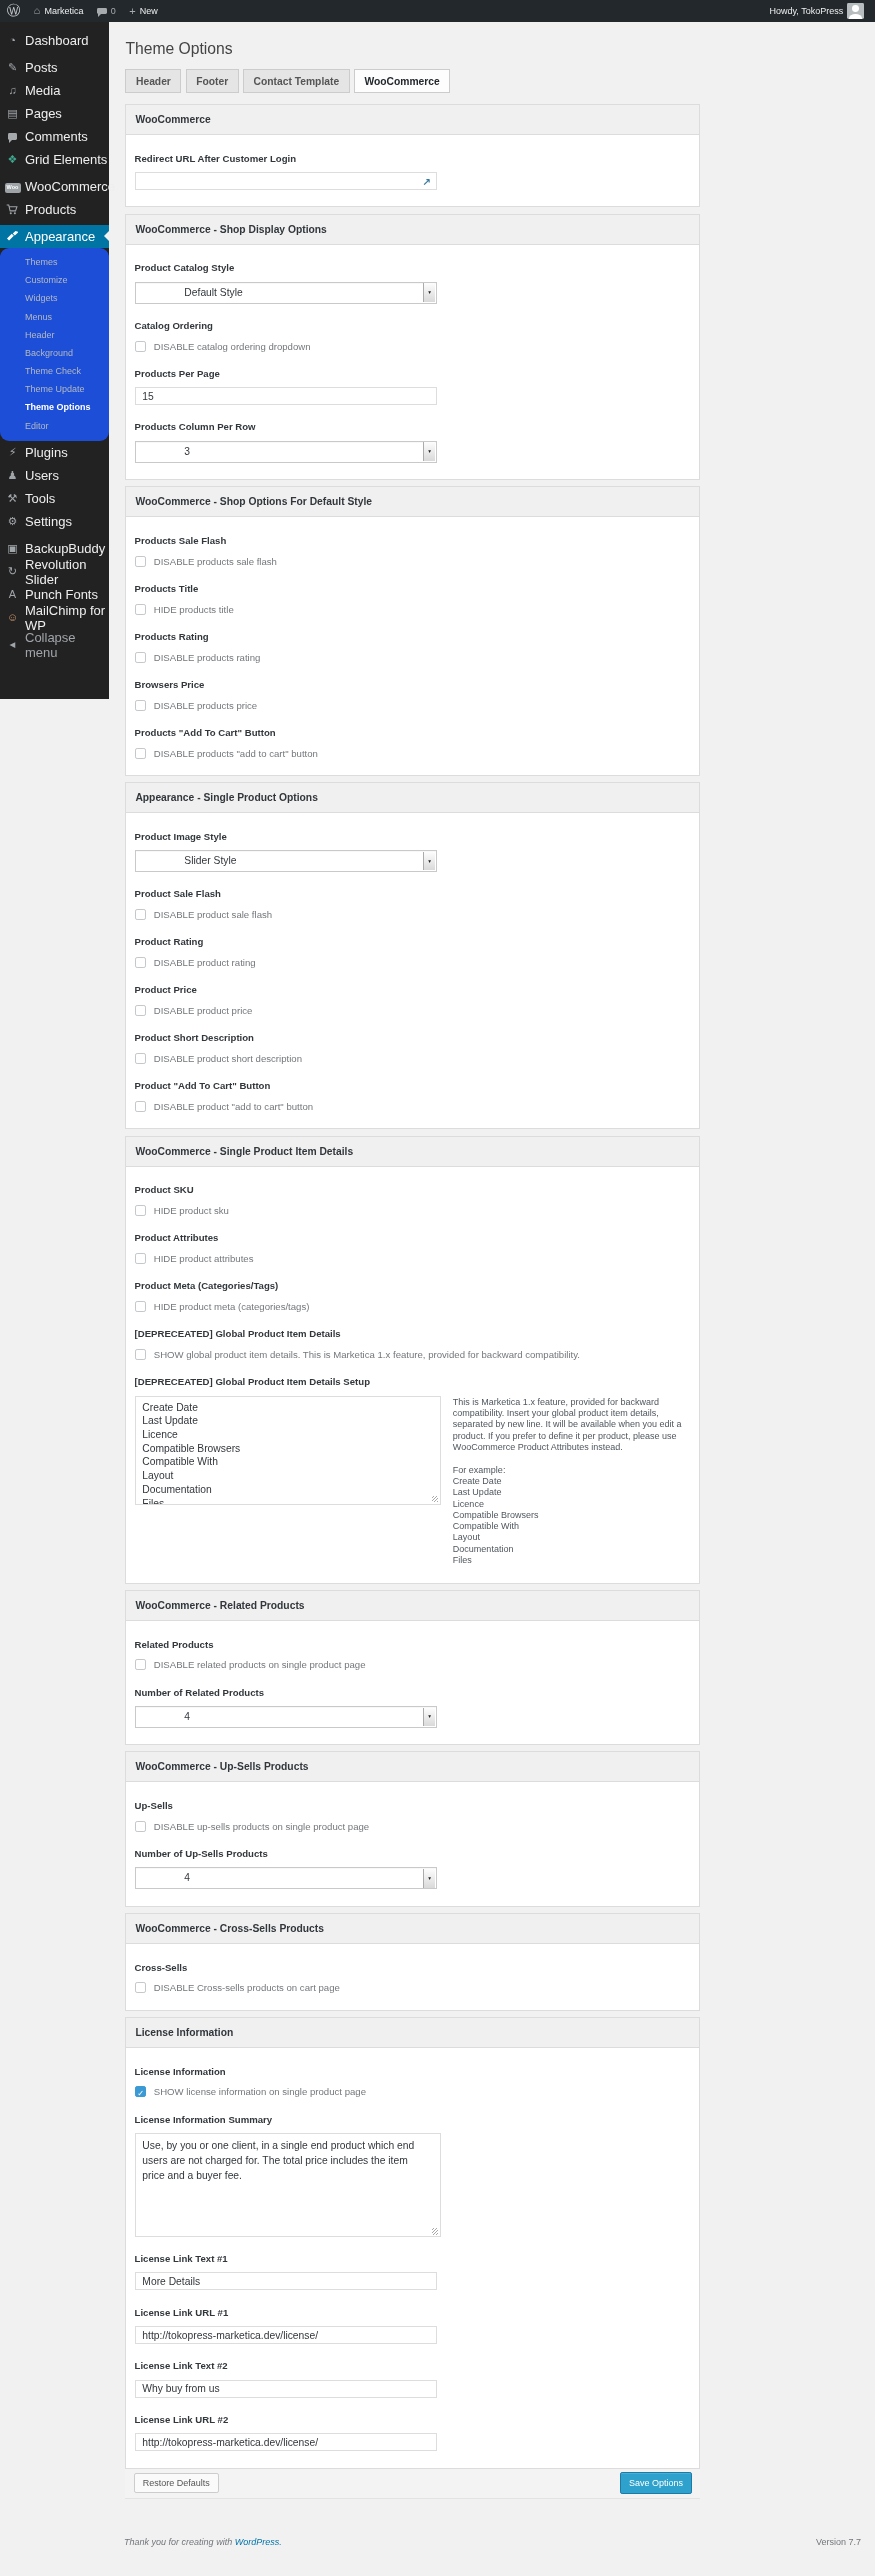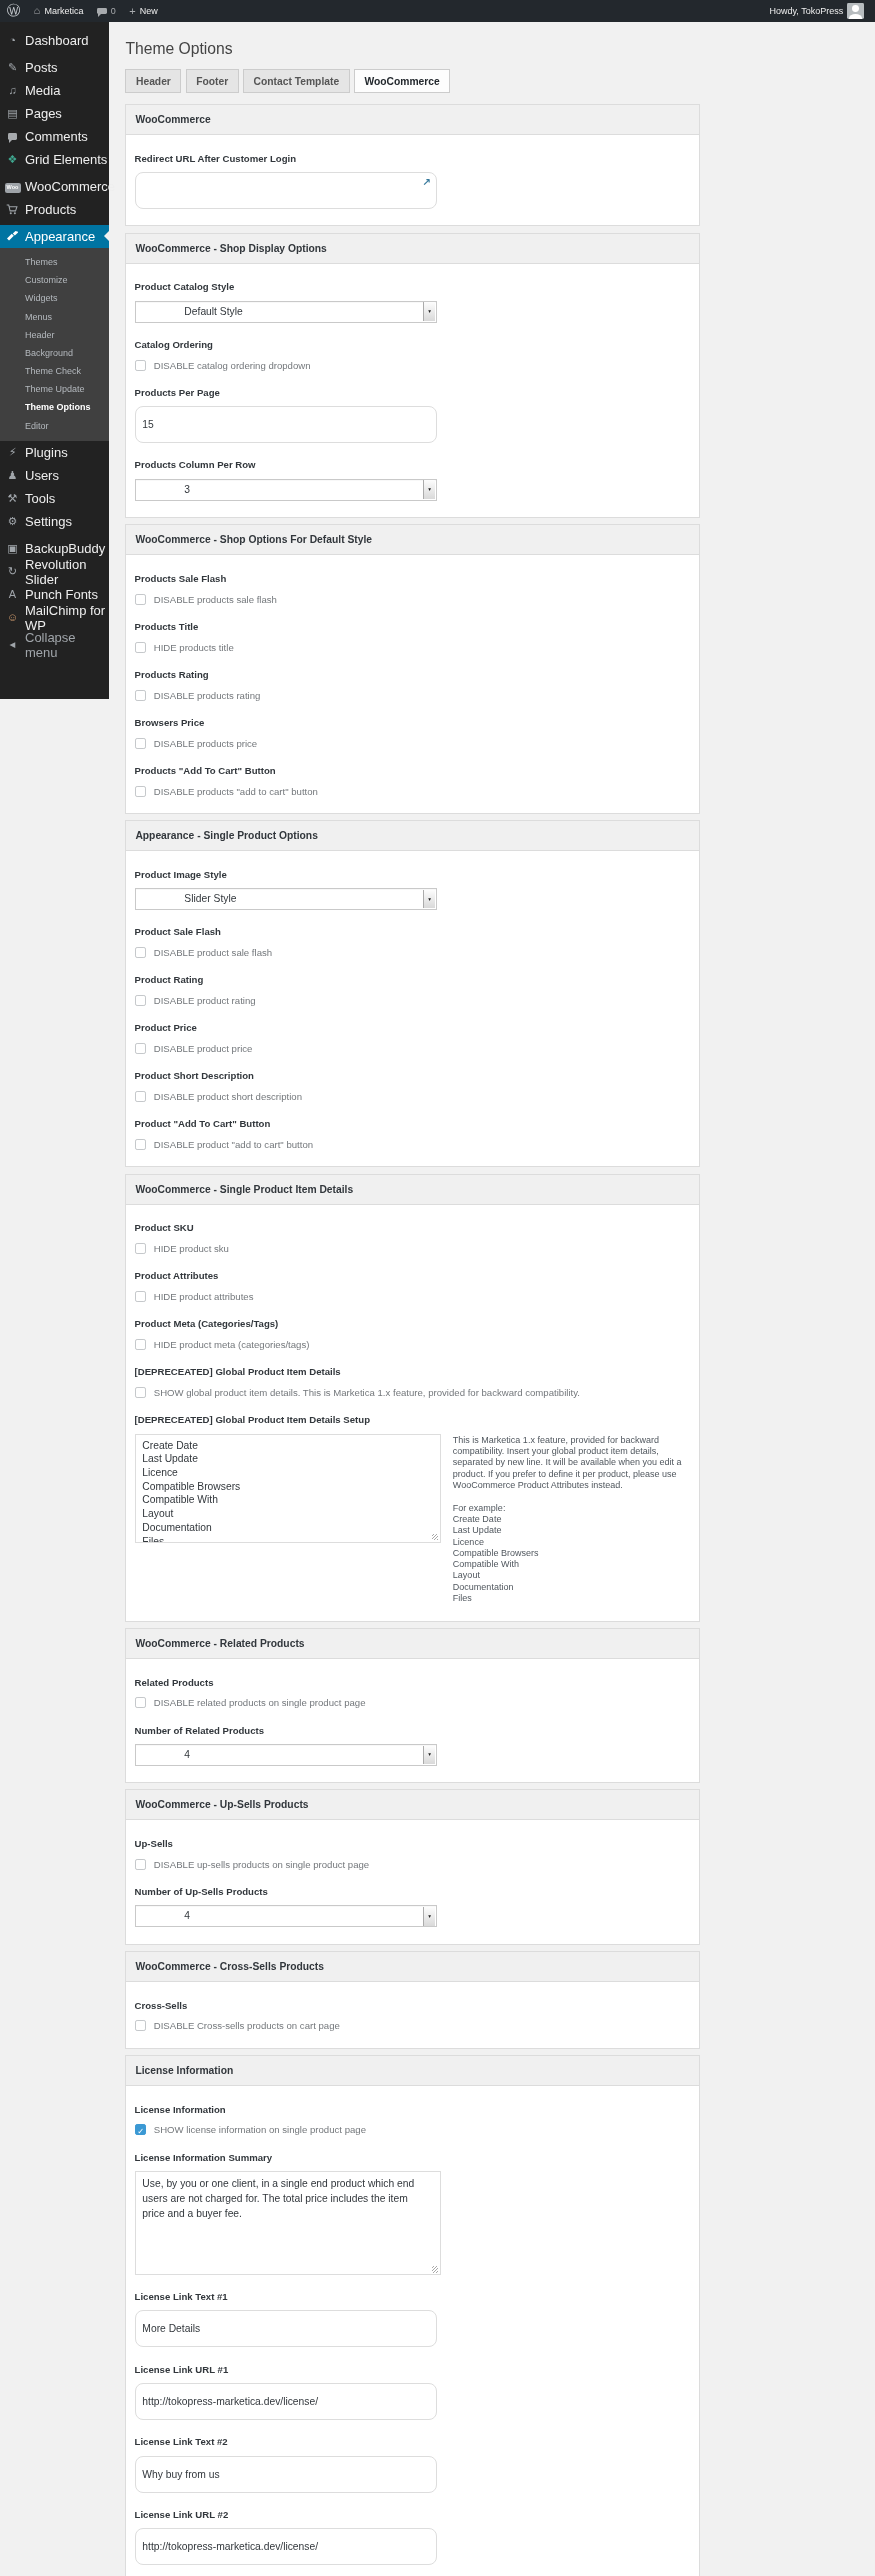--- a/index.html
+++ b/index.html
@@ -24,40 +24,40 @@
   
   .sidebar { position:absolute; top:22px; left:0; width:109px; height:677px; background:#222; color:#eee; z-index:10; }
   .mi { display:flex; align-items:center; height:23px; cursor:pointer; position:relative; }
   .mi .ico { width:25px; text-align:center; font-size:11px; color:#a0a5aa; flex:0 0 25px; line-height:1; }
   .mi .lbl { font-size:13px; color:#eee; }
   .mi.current { background:#0074a2; }
   .mi.current .lbl { color:#fff; }
   .mi.current .ico { color:#fff; }
   .current-arrow { position:absolute; right:0; top:50%; margin-top:-5.5px; width:0; height:0; border:5.5px solid transparent; border-right-color:#f1f1f1; }
   .sep { height:4.1px; }
-  .submenu { background:#404040; padding:4.8px 0 6.2px; }
+  .submenu { background:#1d4ed8; padding:4.8px 0 6.2px;border-radius:9px; }
   .sub-item { padding:4.1px 0 4.1px 25px; font-size:9px; color:#b4b9be; cursor:pointer; }
   .sub-item.current-sub { color:#fff; font-weight:bold; }
   .woo-badge { display:inline-block; background:#9ea3a8; color:#fff; font-size:5.5px; font-weight:bold; padding:2.1px 2.1px; border-radius:2.1px; line-height:1; }
   .menu-top-pad { height:6.8px; }
   .collapse .lbl { color:#a0a5aa; }
 
   
   .content { margin-left:109px; padding:0 13.7px; }
   .page-title { font-size:15.7px; font-weight:400; color:#444; padding:18px 0 0 2.7px; }
   .tabs { display:flex; gap:4.1px; margin:11px 0 0 2.7px; }
   .tab { background:#e5e5e5; border:0.7px solid #ccc; padding:5.5px 9.6px; font-size:10.3px; font-weight:bold; color:#555; cursor:pointer; }
   .tab.active { background:#fdfdfd; color:#23282d; }
   .panel { width:575px; margin-left:2.7px; margin-top:11px; }
   .box { background:#fff; border:0.7px solid #dcdcdc; margin-bottom:6.2px; }
   .box-h { background:#f0f0f0; border-bottom:0.7px solid #dcdcdc; padding:9px 9px; font-size:10.3px; font-weight:bold; color:#32373c; }
   .box-b { padding:1.4px 8.2px 16.4px; }
   .f-label { display:block; font-size:9.6px; font-weight:bold; color:#32373c; margin:16.4px 0 0; }
   .t-input, .t-area { display:block; width:302px; border:0.7px solid #ddd; background:#fff; color:#32373c; font-size:10.3px; font-family:"Liberation Sans","DejaVu Sans",sans-serif; padding:4.1px 6.8px; margin-top:8.2px; outline:none; }
-  .t-input { height:37px;border-radius:8px; }
+  .t-input { height:18px; }
   .input-wrap { position:relative; width:302px; margin-top:8.2px; }
   .input-wrap .t-input { margin-top:0; width:100%; }
   .link-ico { position:absolute; right:5.5px; top:4.1px; font-size:10.3px; font-weight:bold; color:#35789b; }
   .select { position:relative; width:302px; height:22px; border:0.7px solid #c9c9c9; background:#fff; margin-top:8.2px; cursor:pointer; box-shadow:inset 0 0.7px 0.7px rgba(0,0,0,.04); }
   .select-value { display:block; line-height:20.5px; padding:0 20.5px 0 6.8px; font-size:10.3px; color:#32373c;margin-left:42px; }
   .select-arrow { position:absolute; top:0.7px; right:0.7px; bottom:0.7px; width:11.6px; border-left:0.7px solid #ababab; background:linear-gradient(#fdfdfd,#d9d9d9); display:flex; align-items:center; justify-content:center; font-size:4.8px; color:#222; }
   .cb-row { display:flex; align-items:center; gap:8.2px; margin-top:9.6px; cursor:pointer; }
   .cb-box { width:11px; height:11px; border:0.7px solid #c5c8cb; border-radius:2.1px; background:#fff; flex:0 0 11px; position:relative; }
   .cb-box[data-checked="true"] { background:#3b99d4; border-color:#3b99d4; }
   .cb-box[data-checked="true"]:after { content:'✓'; position:absolute; left:1.7px; top:0.3px; font-size:8.2px; font-weight:bold; color:#fff; }

